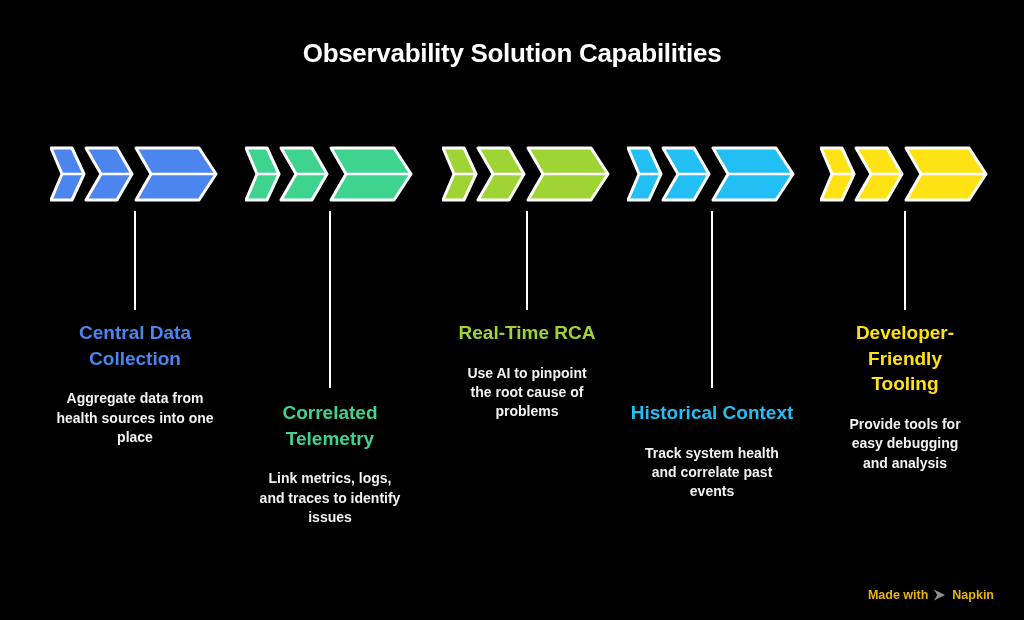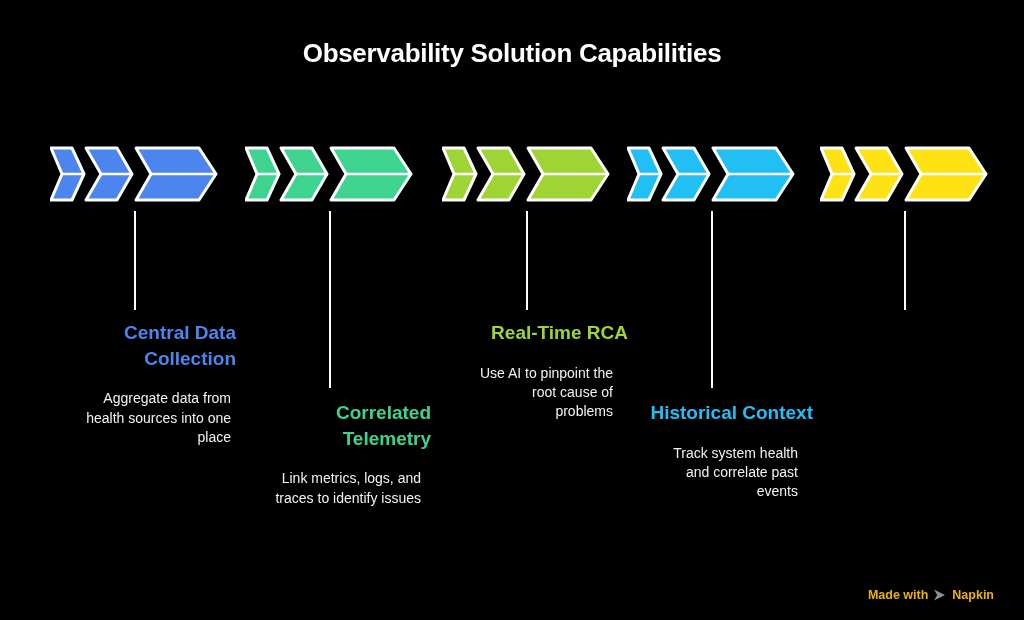--- a/index.html
+++ b/index.html
@@ -13,30 +13,30 @@
     letter-spacing:-0.3px;margin:0;
   }
   .column{position:absolute;top:0;width:200px;height:620px;}
   .cap-1{left:35px}.cap-2{left:230px}.cap-3{left:427px}.cap-4{left:612px}.cap-5{left:805px}
   .chevrons{position:absolute;top:145px;left:15px;width:170px;height:58px;}
   .chev{fill:var(--accent);stroke:#ffffff;stroke-width:3;stroke-linejoin:round;}
   .crease{fill:none;stroke:#ffffff;stroke-width:2.5;stroke-linecap:round;}
   .connector{position:absolute;left:99px;top:211px;width:2px;background:#ffffff;}
   .high .connector{height:99px;}
   .low .connector{height:177px;}
-  .textblock{position:absolute;left:16px;width:200px;text-align:right;}
+  .textblock{position:absolute;left:0;width:200px;text-align:center;}
   .high .textblock{top:320px;}
   .low .textblock{top:400px;}
   .cap-title{
     color:var(--accent);font-size:19px;font-weight:bold;line-height:1.35;
     margin:0 auto;max-width:170px;
   }
   .cap-5 .cap-title{max-width:115px;}
   .cap-desc{
-    color:#f2f2f2;font-size:14px;line-height:1.38;font-weight:normal;
+    color:#f2f2f2;font-size:14px;line-height:1.38;font-weight:bold;
     margin:18px auto 0;max-width:160px;
   }
   .cap-2 .cap-desc{max-width:150px;}
   .cap-3 .cap-desc{max-width:140px;}
   .cap-4 .cap-desc{max-width:140px;}
   .cap-5 .cap-desc{max-width:135px;}
   .watermark{
     position:absolute;right:30px;bottom:18px;display:flex;align-items:center;gap:6px;
     color:#eab308;font-size:12.5px;font-weight:bold;
   }
@@ -106,20 +106,24 @@
   </div>
 
   <div class="column cap-5 high" style="--accent: #ffe214;">
     <svg class="chevrons" viewBox="0 0 170 58">
       <path class="chev" d="M1,3 L22,3 L34,29 L22,55 L1,55 L12,29 Z"></path>
       <path class="chev" d="M36,3 L67,3 L82,29 L67,55 L36,55 L51,29 Z"></path>
       <path class="chev" d="M86,3 L149,3 L166,29 L149,55 L86,55 L101,29 Z"></path>
       <path class="crease" d="M12,29 L34,29 M51,29 L82,29 M101,29 L166,29"></path>
     </svg>
     <div class="connector"></div>
+    <div class="textblock">
+      <div class="cap-title">Developer-Friendly Tooling</div>
+      <div class="cap-desc">Provide tools for easy debugging and analysis</div>
+    </div>
   </div>
 </div>
 
   <div class="watermark">
     <span>Made with</span>
     <svg width="12" height="12" viewBox="0 0 12 12">
       <polygon points="0,0.5 11,6 0,11.5 3.2,6" fill="#8f8f8f"></polygon>
     </svg>
     <span>Napkin</span>
   </div>

